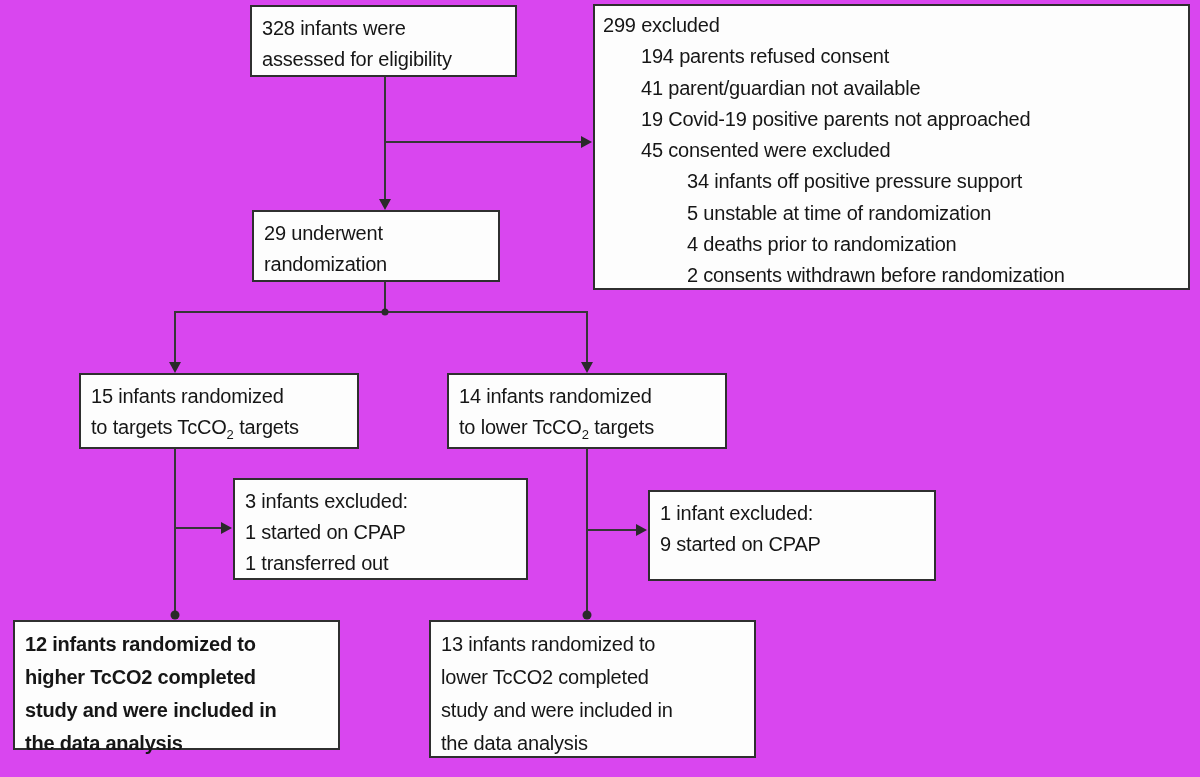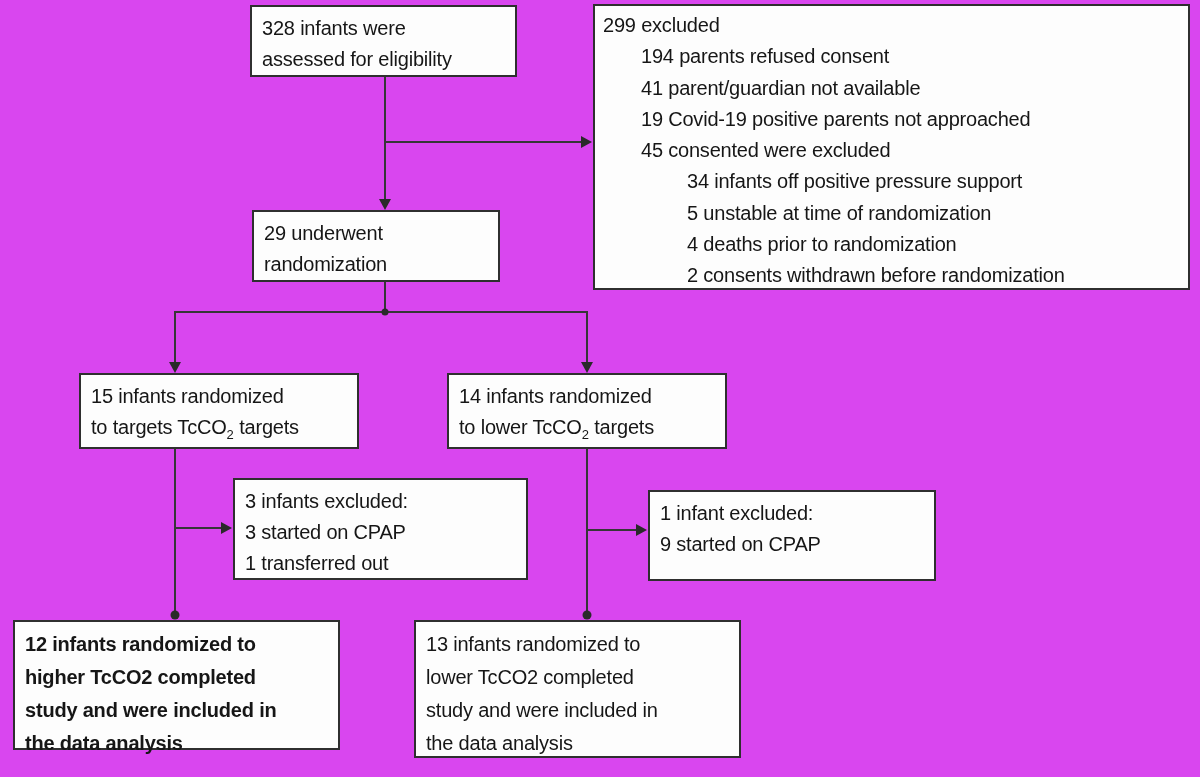--- a/index.html
+++ b/index.html
@@ -23,21 +23,21 @@
     white-space:nowrap;
   }
   #box-assessed{left:250px;top:5px;width:267px;height:72px;}
   #box-excluded{left:593px;top:4px;width:597px;height:286px;line-height:31.3px;padding:4px 6px 16px 8px;}
   #box-randomized{left:252px;top:210px;width:248px;height:72px;}
   #box-branch-left{left:35px;top:373px;width:280px;height:76px;margin-left:44px;}
   #box-branch-right{left:447px;top:373px;width:280px;height:76px;}
   #box-excl-left{left:233px;top:478px;width:295px;height:102px;}
   #box-excl-right{left:648px;top:490px;width:288px;height:91px;}
   #box-final-left{left:13px;top:620px;width:327px;height:130px;line-height:33px;font-weight:bold;}
-  #box-final-right{left:414px;top:620px;width:327px;height:138px;line-height:33px;}
+  #box-final-right{left:429px;top:620px;width:327px;height:138px;line-height:33px;}
   .indent-1{margin-left:38px;}
   .indent-2{margin-left:84px;}
   .sub{font-size:13px;vertical-align:-5px;letter-spacing:0;}
 </style>
 </head>
 <body>
 
 <div class="canvas">
 
   <svg class="connectors" width="1200" height="777" viewBox="0 0 1200 777">
@@ -93,21 +93,21 @@
     <div><span>to targets TcCO</span><span class="sub">2</span><span> targets</span></div>
   </div>
 
   <div class="box" id="box-branch-right">
     <div>14 infants randomized</div>
     <div><span>to lower TcCO</span><span class="sub">2</span><span> targets</span></div>
   </div>
 
   <div class="box" id="box-excl-left">
     <div>3 infants excluded:</div>
-    <div>3 started on CPAP</div>
+    <div>1 started on CPAP</div>
     <div>1 transferred out</div>
   </div>
 
   <div class="box" id="box-excl-right">
     <div>1 infant excluded:</div>
     <div>9 started on CPAP</div>
   </div>
 
   <div class="box" id="box-final-left">
     <div>12 infants randomized to</div>

